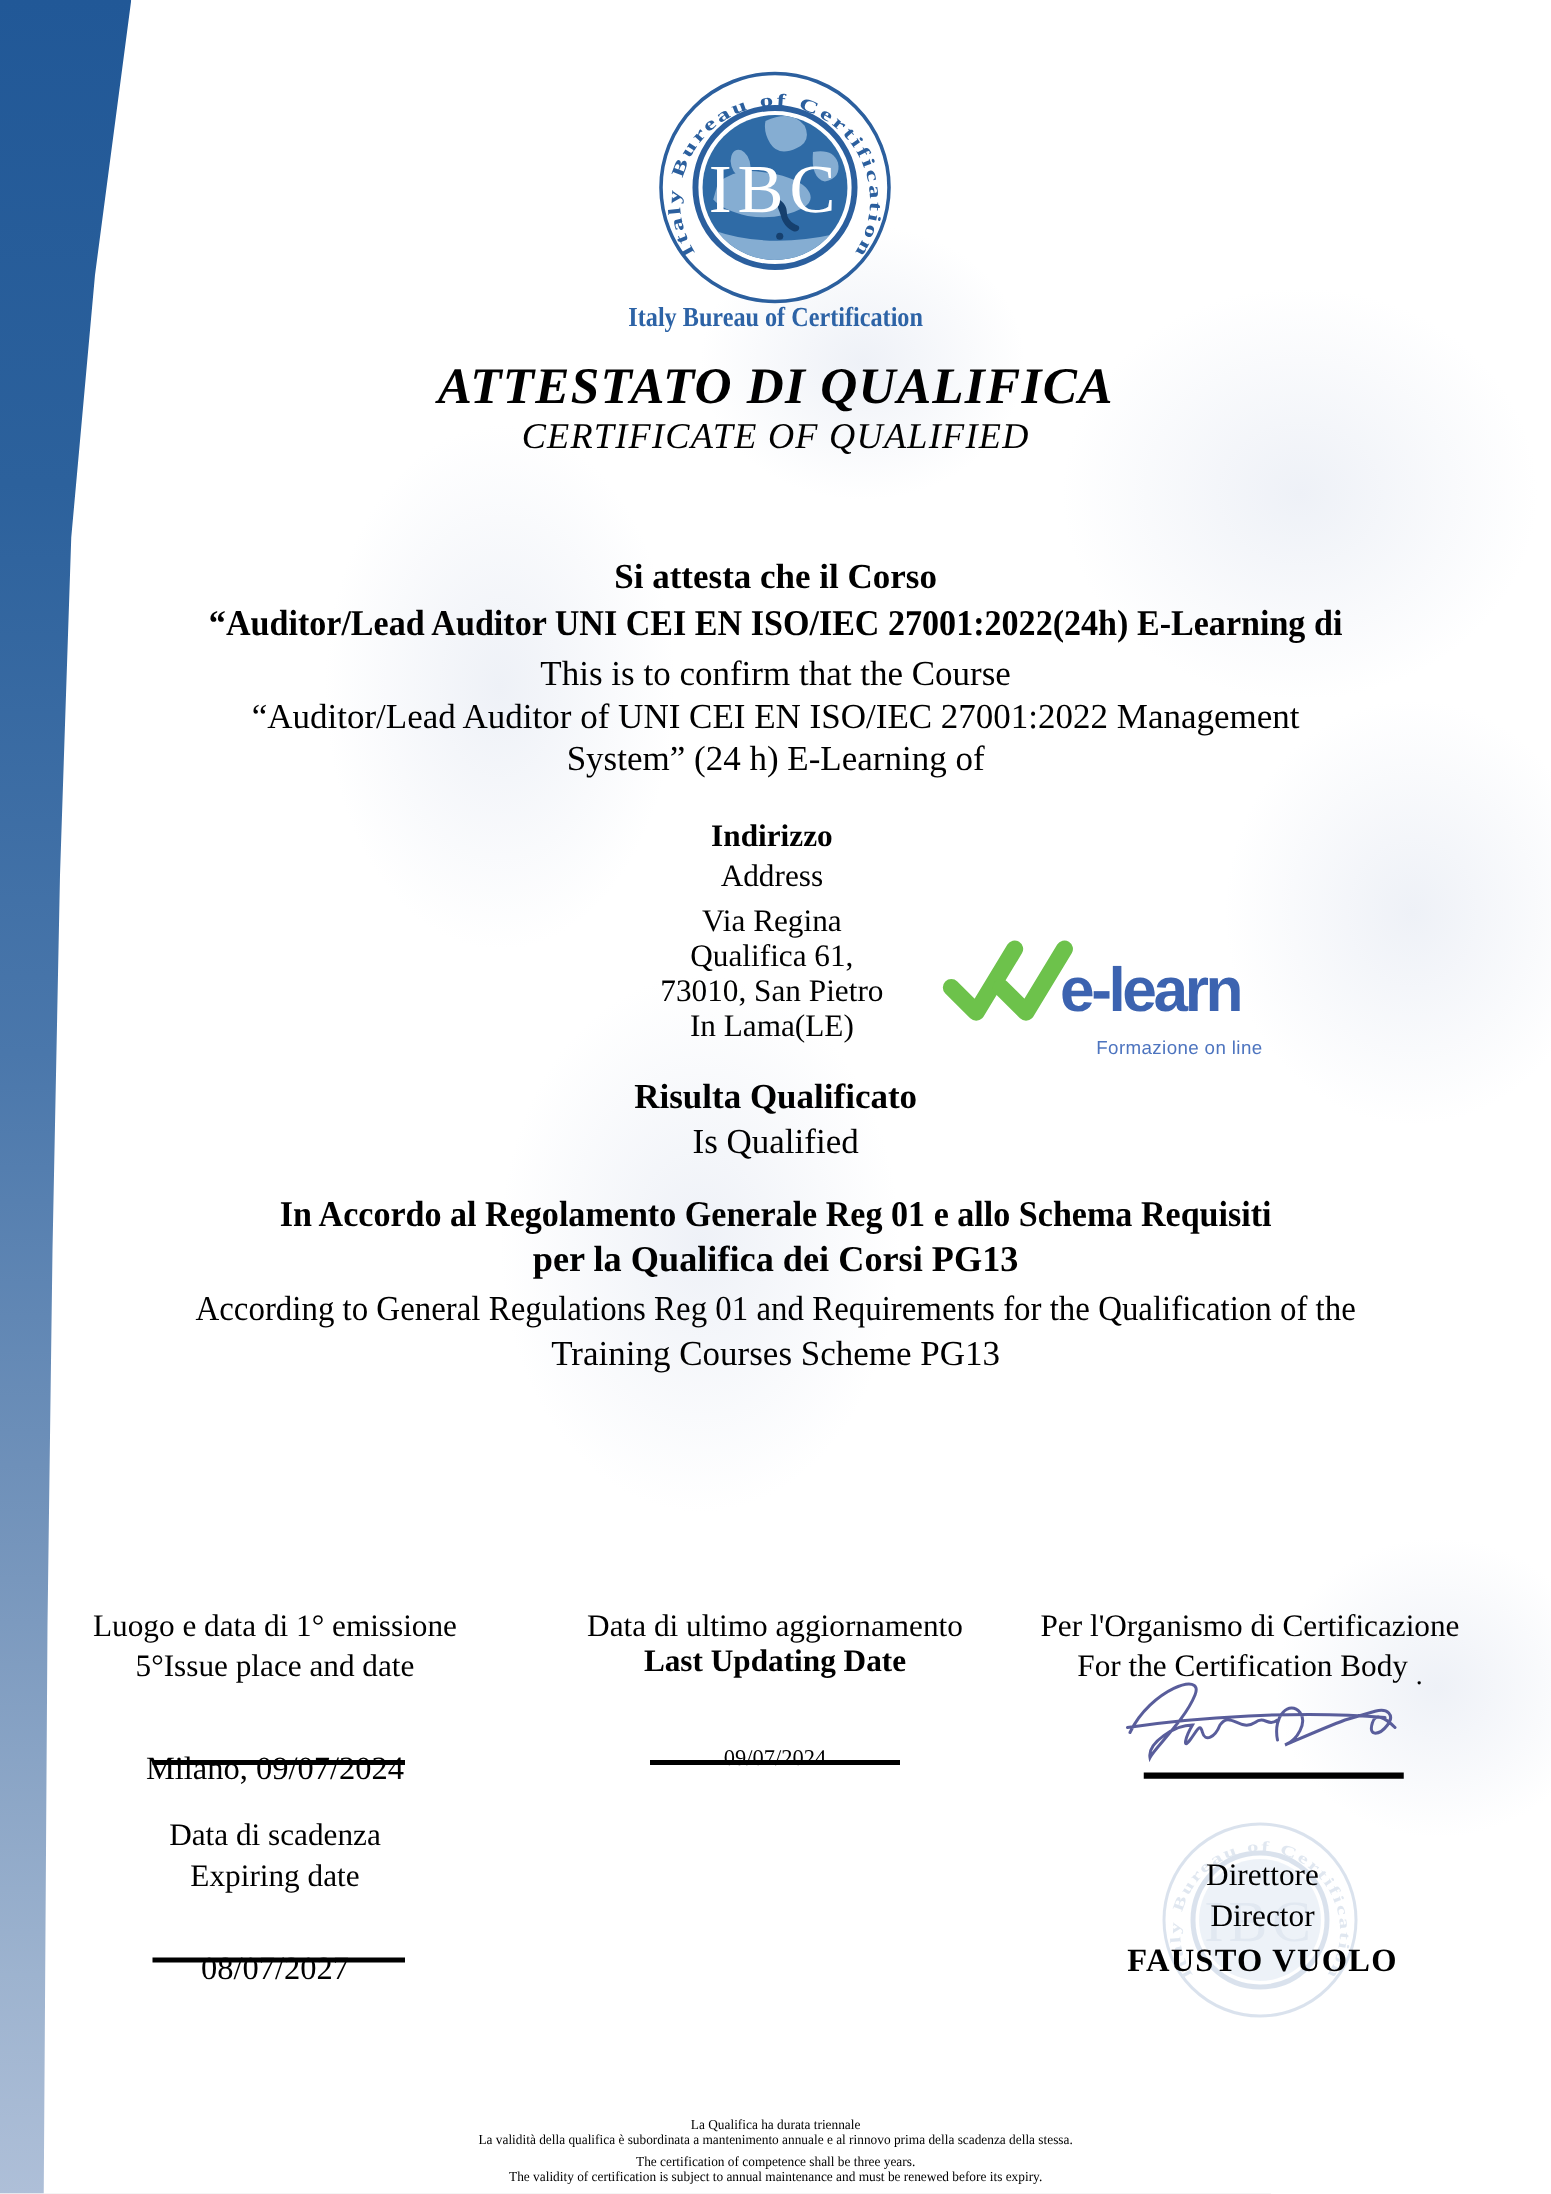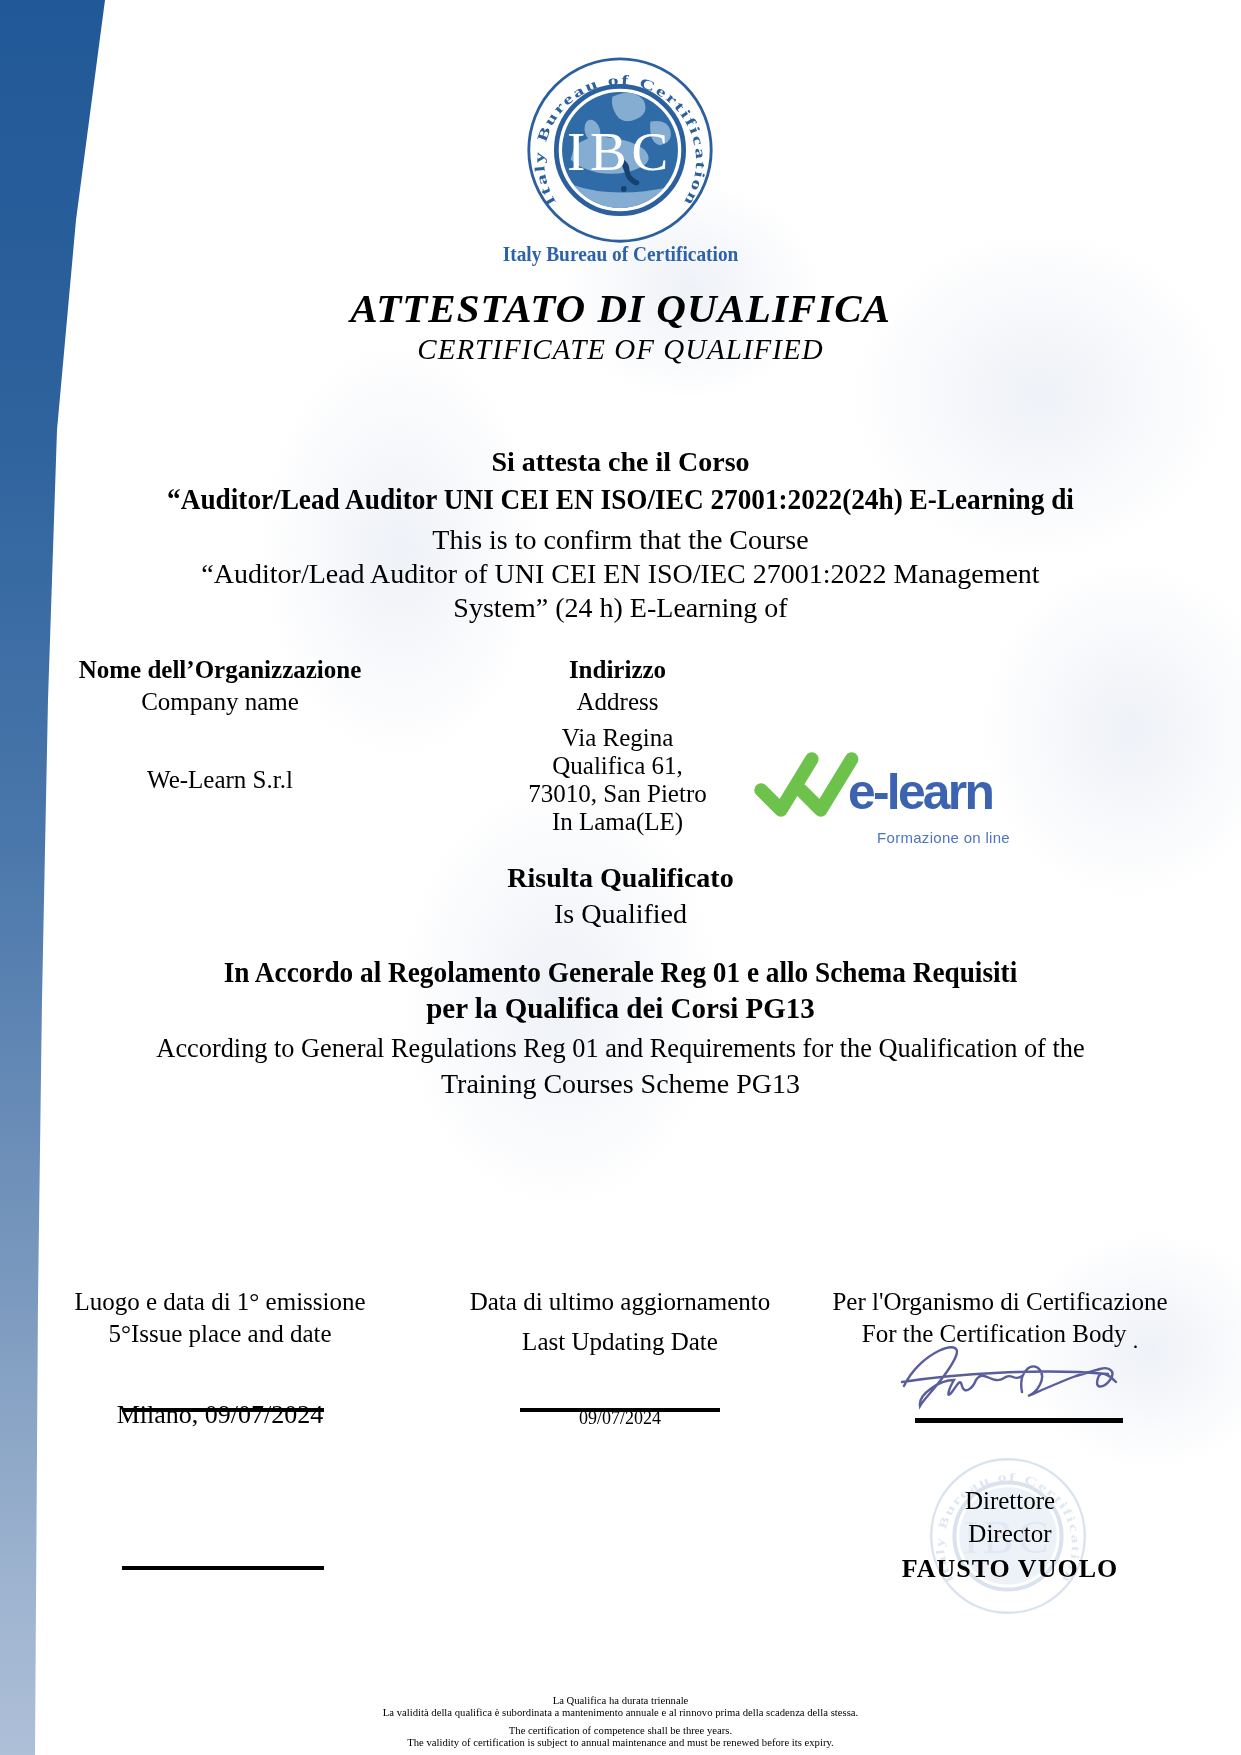--- a/index.html
+++ b/index.html
@@ -83,25 +83,20 @@
 
   <div class="cline title-it b i" style="top:284px;">ATTESTATO DI QUALIFICA</div>
   <div class="cline title-en i" style="top:333px;">CERTIFICATE OF QUALIFIED</div>
 
   <div class="cline big b" style="top:446px;">Si attesta che il Corso</div>
   <div class="cline big b cond" style="top:483px;font-size:29px;">“Auditor/Lead Auditor UNI CEI EN ISO/IEC 27001:2022(24h) E-Learning di</div>
   <div class="cline big" style="top:524px;">This is to confirm that the Course</div>
   <div class="cline big" style="top:558px;">“Auditor/Lead Auditor of UNI CEI EN ISO/IEC 27001:2022 Management</div>
   <div class="cline big" style="top:592px;">System” (24 h) E-Learning of</div>
 
-  <div class="colblock" style="left:60px;top:656px;width:320px;">
-    <div class="med b">Nome dell’Organizzazione</div>
-    <div class="med" style="margin-top:4px;">Company name</div>
-    <div class="med" style="margin-top:50px;">We-Learn S.r.l</div>
-  </div>
 
   <div class="colblock" style="left:480px;top:656px;width:275px;">
     <div class="med b">Indirizzo</div>
     <div class="med" style="margin-top:4px;">Address</div>
     <div class="med" style="margin-top:8px;line-height:28px;">Via Regina</div>
     <div class="med" style="line-height:28px;">Qualifica 61,</div>
     <div class="med" style="line-height:28px;">73010, San Pietro</div>
     <div class="med" style="line-height:28px;">In Lama(LE)</div>
   </div>
 
@@ -124,38 +119,43 @@
 
   <div class="colblock" style="left:55px;top:1288px;width:330px;">
     <div class="med">Luogo e data di 1° emissione</div>
     <div class="med" style="margin-top:4px;">5°Issue place and date</div>
     <div style="margin-top:52px;font-size:26px;">Milano, 09/07/2024</div>
   </div>
   <div class="uline" style="left:122px;top:1408px;width:202px;"></div>
 
   <div class="colblock" style="left:455px;top:1288px;width:330px;">
     <div class="med">Data di ultimo aggiornamento</div>
-    <div class="med" style="margin-top:12px;">Last Updating Date</div>
+    <div class="med" style="margin-top:0;font-weight:bold;">Last Updating Date</div>
     <div style="margin-top:52px;font-size:18px;">09/07/2024</div>
   </div>
   <div class="uline" style="left:520px;top:1408px;width:200px;"></div>
 
   <div class="colblock" style="left:820px;top:1288px;width:360px;">
     <div class="med">Per l'Organismo di Certificazione</div>
     <div class="med" style="margin-top:4px;"><span>For the Certification Body</span>&nbsp;<span class="dot">.</span></div>
   </div>
 
   <svg style="position:absolute;left:890px;top:1332px;" width="245" height="90" viewBox="0 0 245 90">
     <path d="M14,54 C30,20 74,4 66,24 C58,44 34,66 30,74 C28,62 50,48 64,48 C58,58 56,68 62,60 C68,52 70,46 72,54 C74,62 82,58 86,48
              M86,48 C94,36 102,54 114,46 C122,40 124,50 132,44
              M132,60 C128,40 142,28 150,38 C156,46 148,60 138,64 C152,58 170,50 186,44 L210,37 C220,34 226,40 220,48 C214,56 204,58 208,46 C210,38 218,42 226,50
              M12,50 C64,42 150,36 218,42" fill="none" stroke="#4b4f92" stroke-width="2.4" stroke-linecap="round" opacity="0.92"></path>
   </svg>
   <div class="sig-uline" style="left:915px;top:1418px;width:208px;"></div>
 
+  <div class="colblock" style="left:70px;top:1455px;width:300px;">
+    <div class="med">Data di scadenza</div>
+    <div class="med" style="margin-top:5px;">Expiring date</div>
+    <div style="margin-top:44px;font-size:26px;">08/07/2027</div>
+  </div>
   <div class="uline" style="left:122px;top:1566px;width:202px;"></div>
 
   <svg class="wm" style="position:absolute;left:928px;top:1456px;" width="160" height="160" viewBox="0 0 200 200">
     <circle cx="100" cy="100" r="96" fill="none" stroke="#b6c7dd" stroke-width="3"></circle>
     <defs>
         <path id="arcpath2" d="M 33,155 A 80,80 0 1 1 167,155" fill="none"></path>
       </defs>
     <text font-family="Liberation Serif, serif" font-weight="bold" font-size="15" fill="#c2d0e2" letter-spacing="1.5">
       <textPath href="#arcpath2" textLength="345" lengthAdjust="spacingAndGlyphs">Italy Bureau of Certification</textPath>
     </text>

